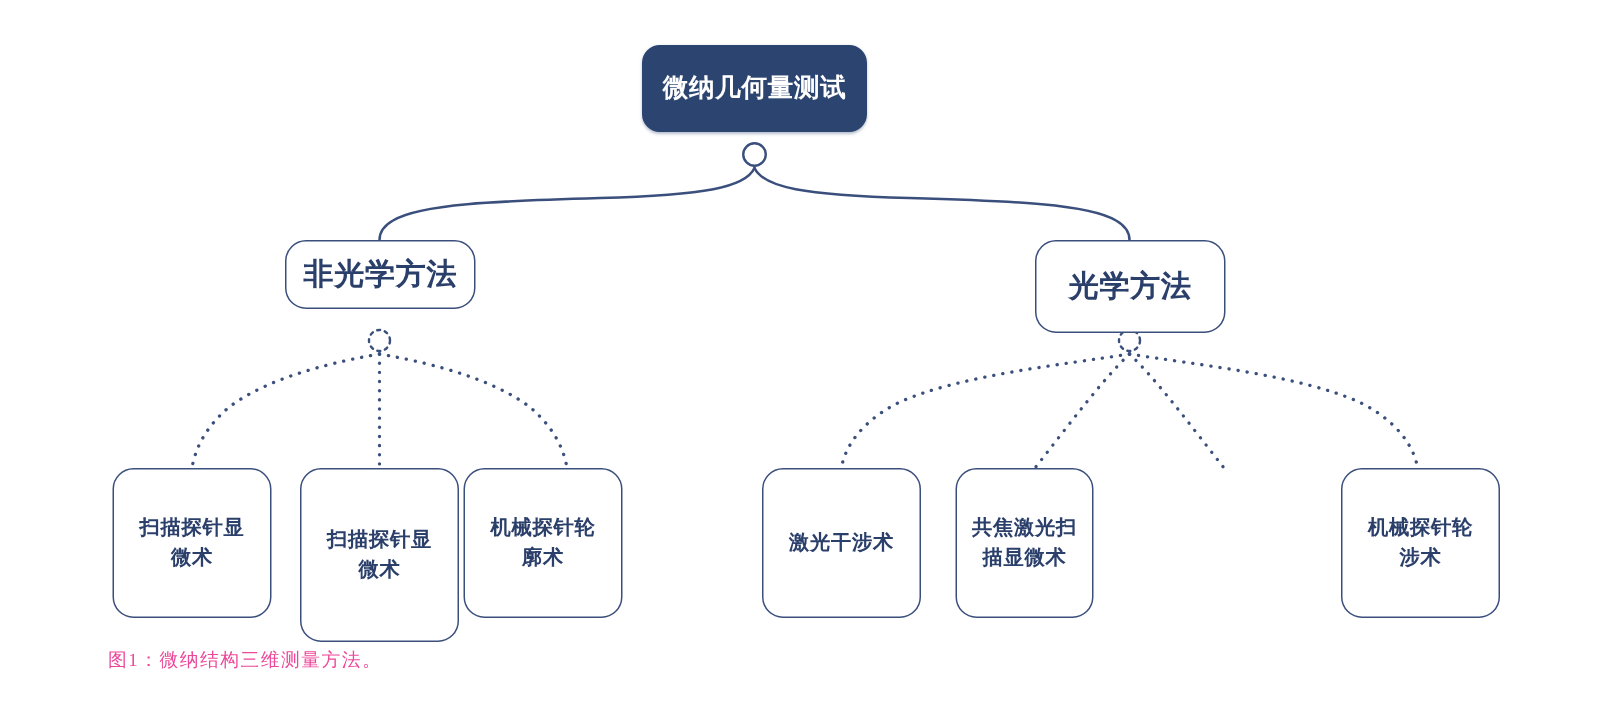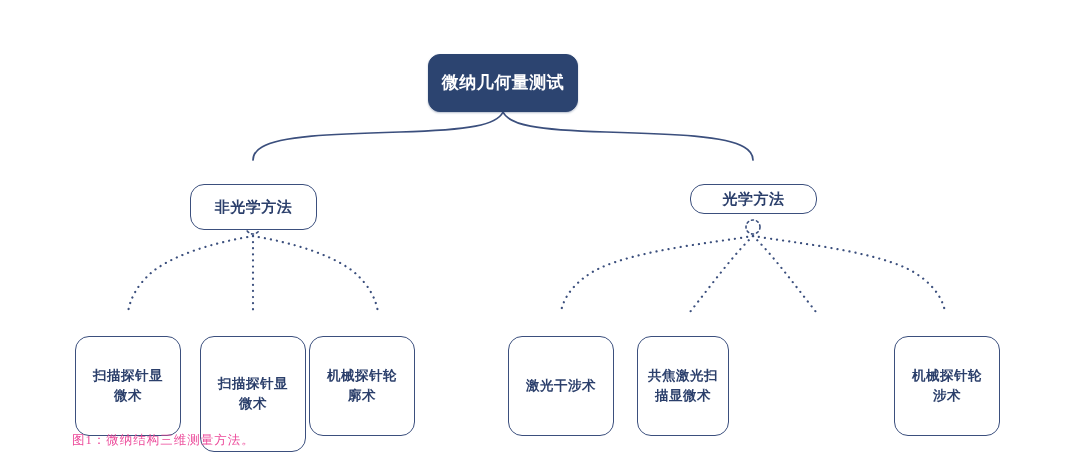--- a/index.html
+++ b/index.html
@@ -14,35 +14,34 @@
 
   .node{
     position:absolute;
     box-sizing:border-box;
     display:flex;align-items:center;justify-content:center;
     text-align:center;
     line-height:1.45;
     color:#2b3f6b;
     font-weight:bold;
     letter-spacing:.5px;
-    margin-top:24px;
   }
   .node-root{
     background:#2c4470;
     border:1px solid #2c4470;
     border-radius:12px;
     color:#ffffff;
     font-size:17px;
     box-shadow:0 1px 2px rgba(44,68,112,.35);
   }
   .node-branch{
     background:#ffffff;
     border:1.6px solid #3b4f7d;
     border-radius:14px;
-    font-size:15px;
+    font-size:20px;
   }
   .node-leaf{
     background:#ffffff;
     border:1.6px solid #3b4f7d;
     border-radius:14px;
     font-size:13.5px;
     padding:0 9px;
   }
   .caption{
     position:absolute;
@@ -77,21 +76,21 @@
     <path d="M753,236 C710,243 640,250 600,268 C575,280 563,298 561,312" fill="none" stroke="#3b4f7d" stroke-width="2.2" stroke-linecap="round" stroke-dasharray="0.1 6"></path>
     <path d="M753,236 C735,253 712,284 690,312" fill="none" stroke="#3b4f7d" stroke-width="2.2" stroke-linecap="round" stroke-dasharray="0.1 6"></path>
     <path d="M753,236 C771,253 794,284 816,312" fill="none" stroke="#3b4f7d" stroke-width="2.2" stroke-linecap="round" stroke-dasharray="0.1 6"></path>
     <path d="M753,236 C796,243 866,250 906,268 C931,280 943,298 945,312" fill="none" stroke="#3b4f7d" stroke-width="2.2" stroke-linecap="round" stroke-dasharray="0.1 6"></path>
   </svg>
 
   <div class="node node-root" style="left:428px;top:30px;width:150px;height:58px;">微纳几何量测试</div>
 
   <div class="node node-branch" style="left:190px;top:160px;width:127px;height:46px;">非光学方法</div>
 
-  <div class="node node-branch" style="left:690px;top:160px;width:127px;height:30px;">光学方法</div>
+  <div class="node node-branch" style="left:690px;top:160px;width:127px;height:62px;">光学方法</div>
 
   <div class="node node-leaf" style="left:75px;top:312px;width:106px;height:100px;white-space:pre-line;">扫描探针显
 微术</div>
 
   <div class="node node-leaf" style="left:200px;top:312px;width:106px;height:116px;white-space:pre-line;">扫描探针显
 微术</div>
 
   <div class="node node-leaf" style="left:309px;top:312px;width:106px;height:100px;white-space:pre-line;">机械探针轮
 廓术</div>
 

